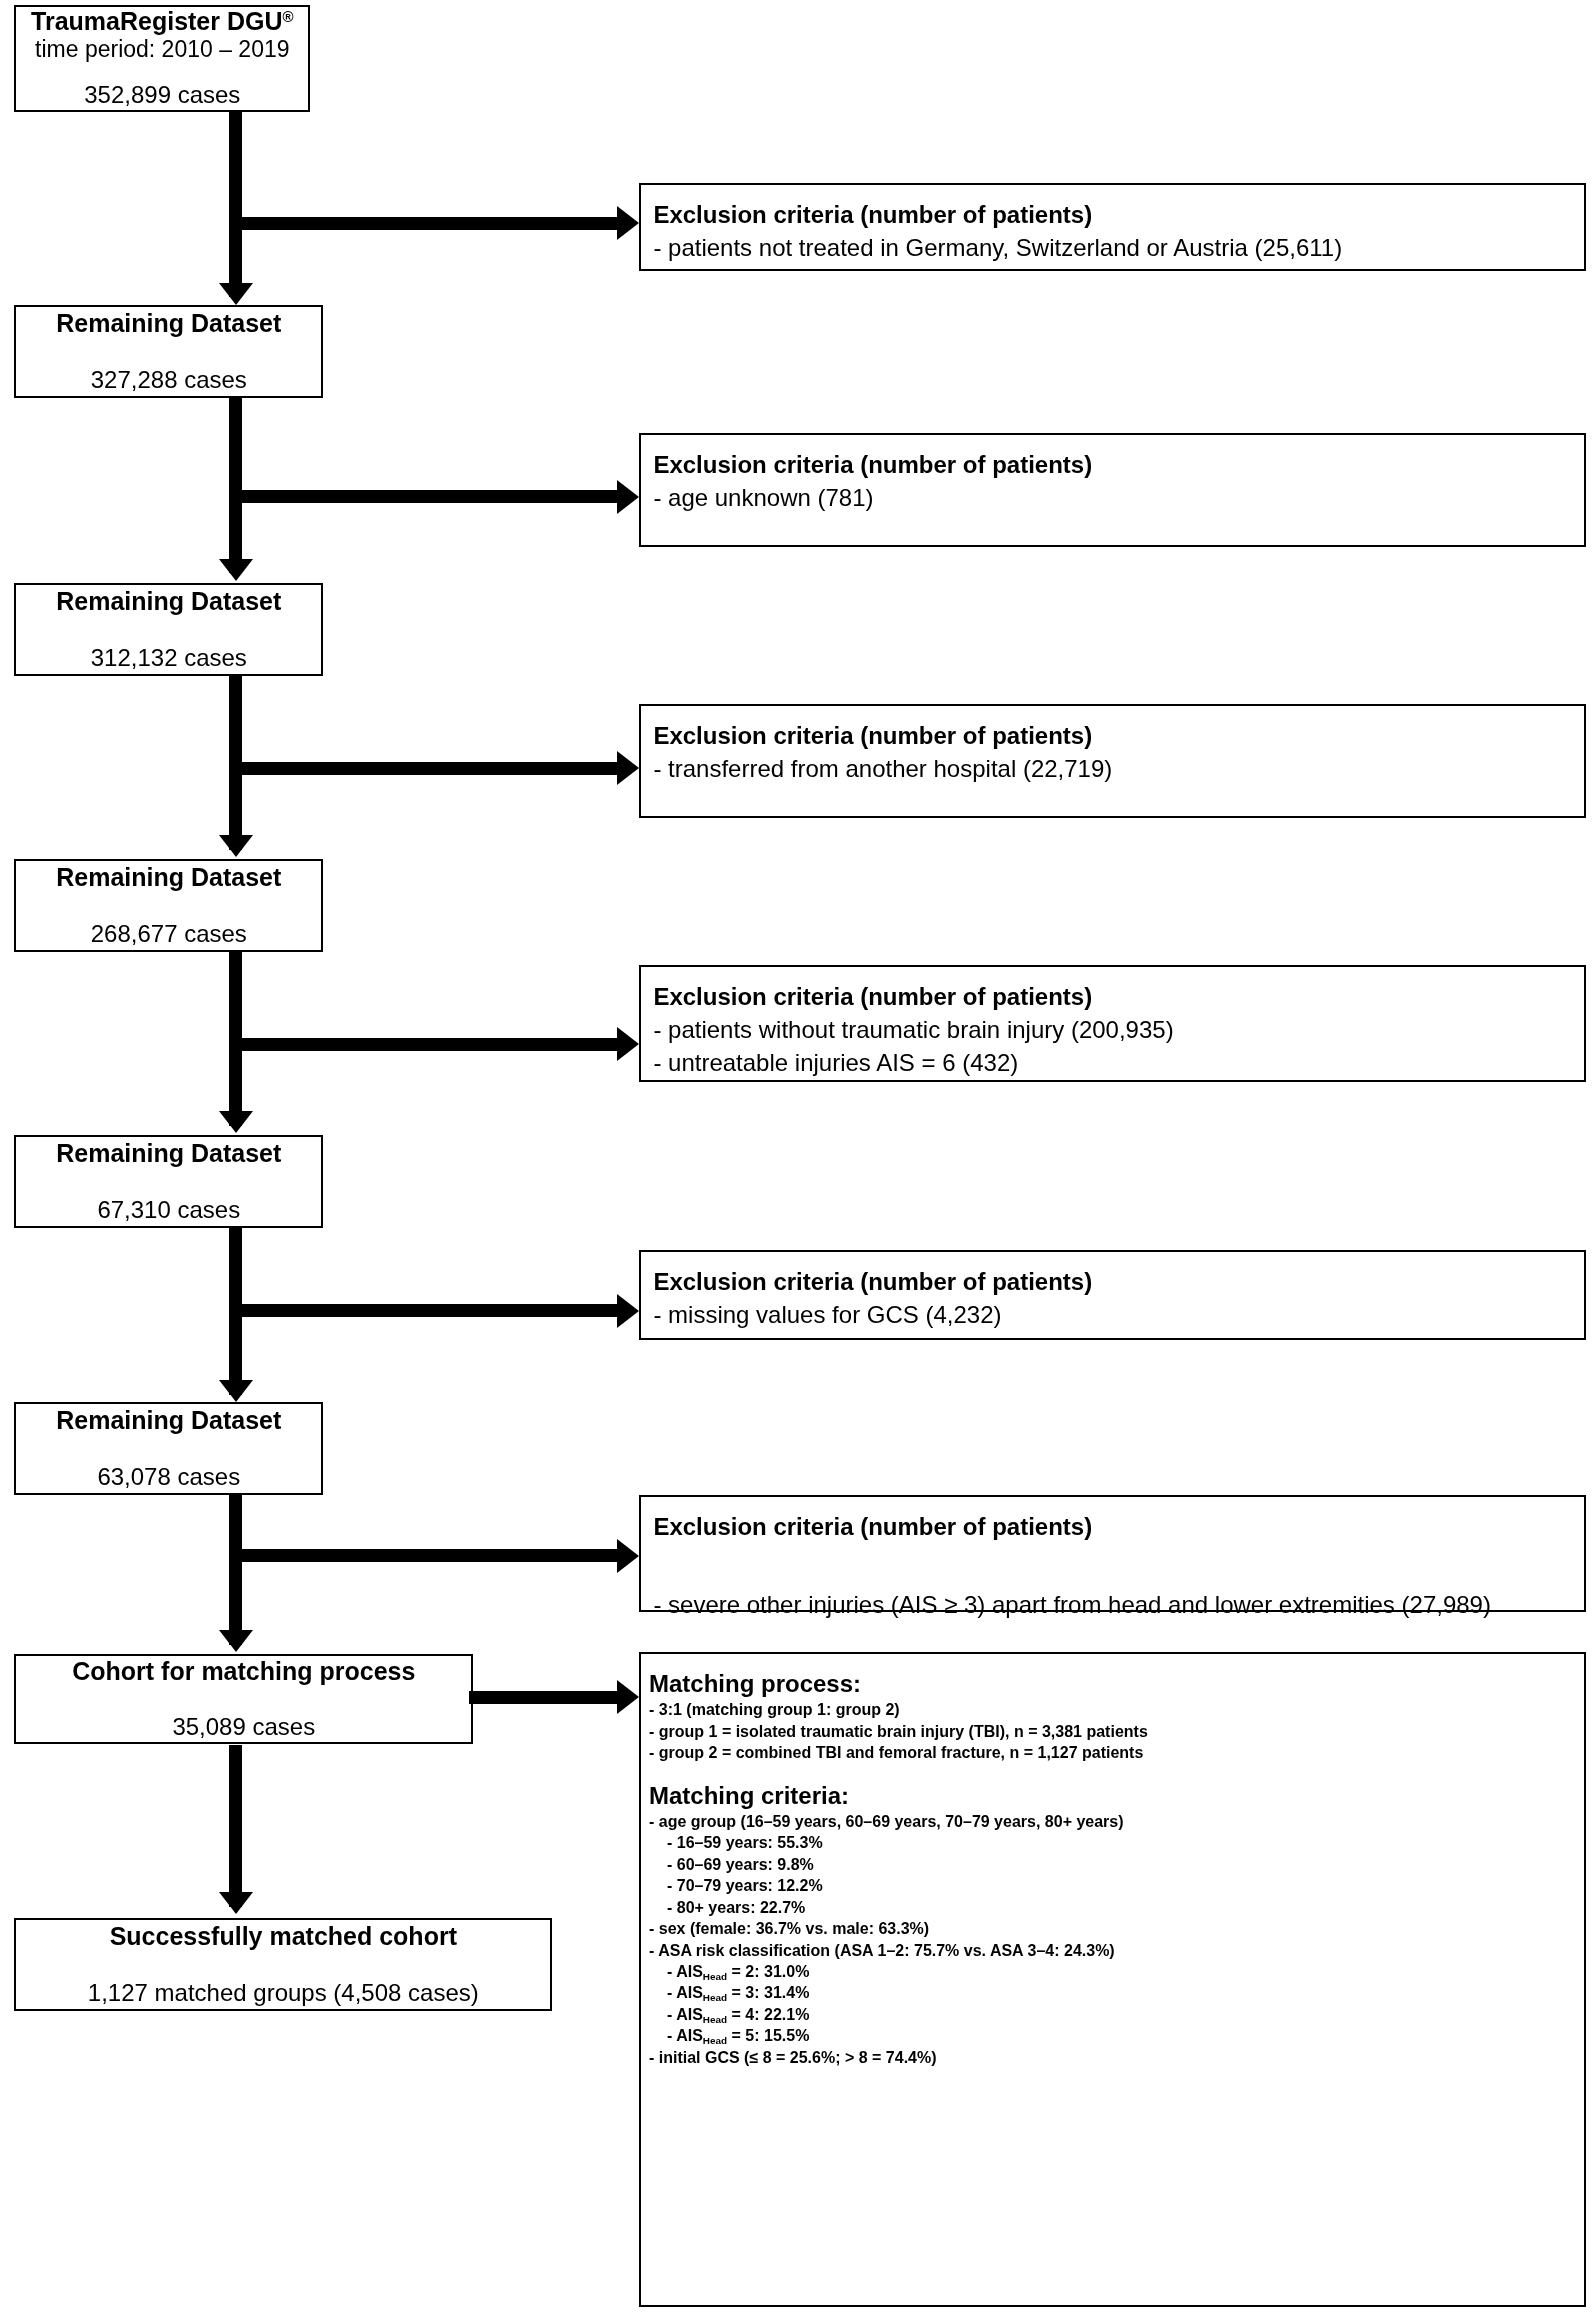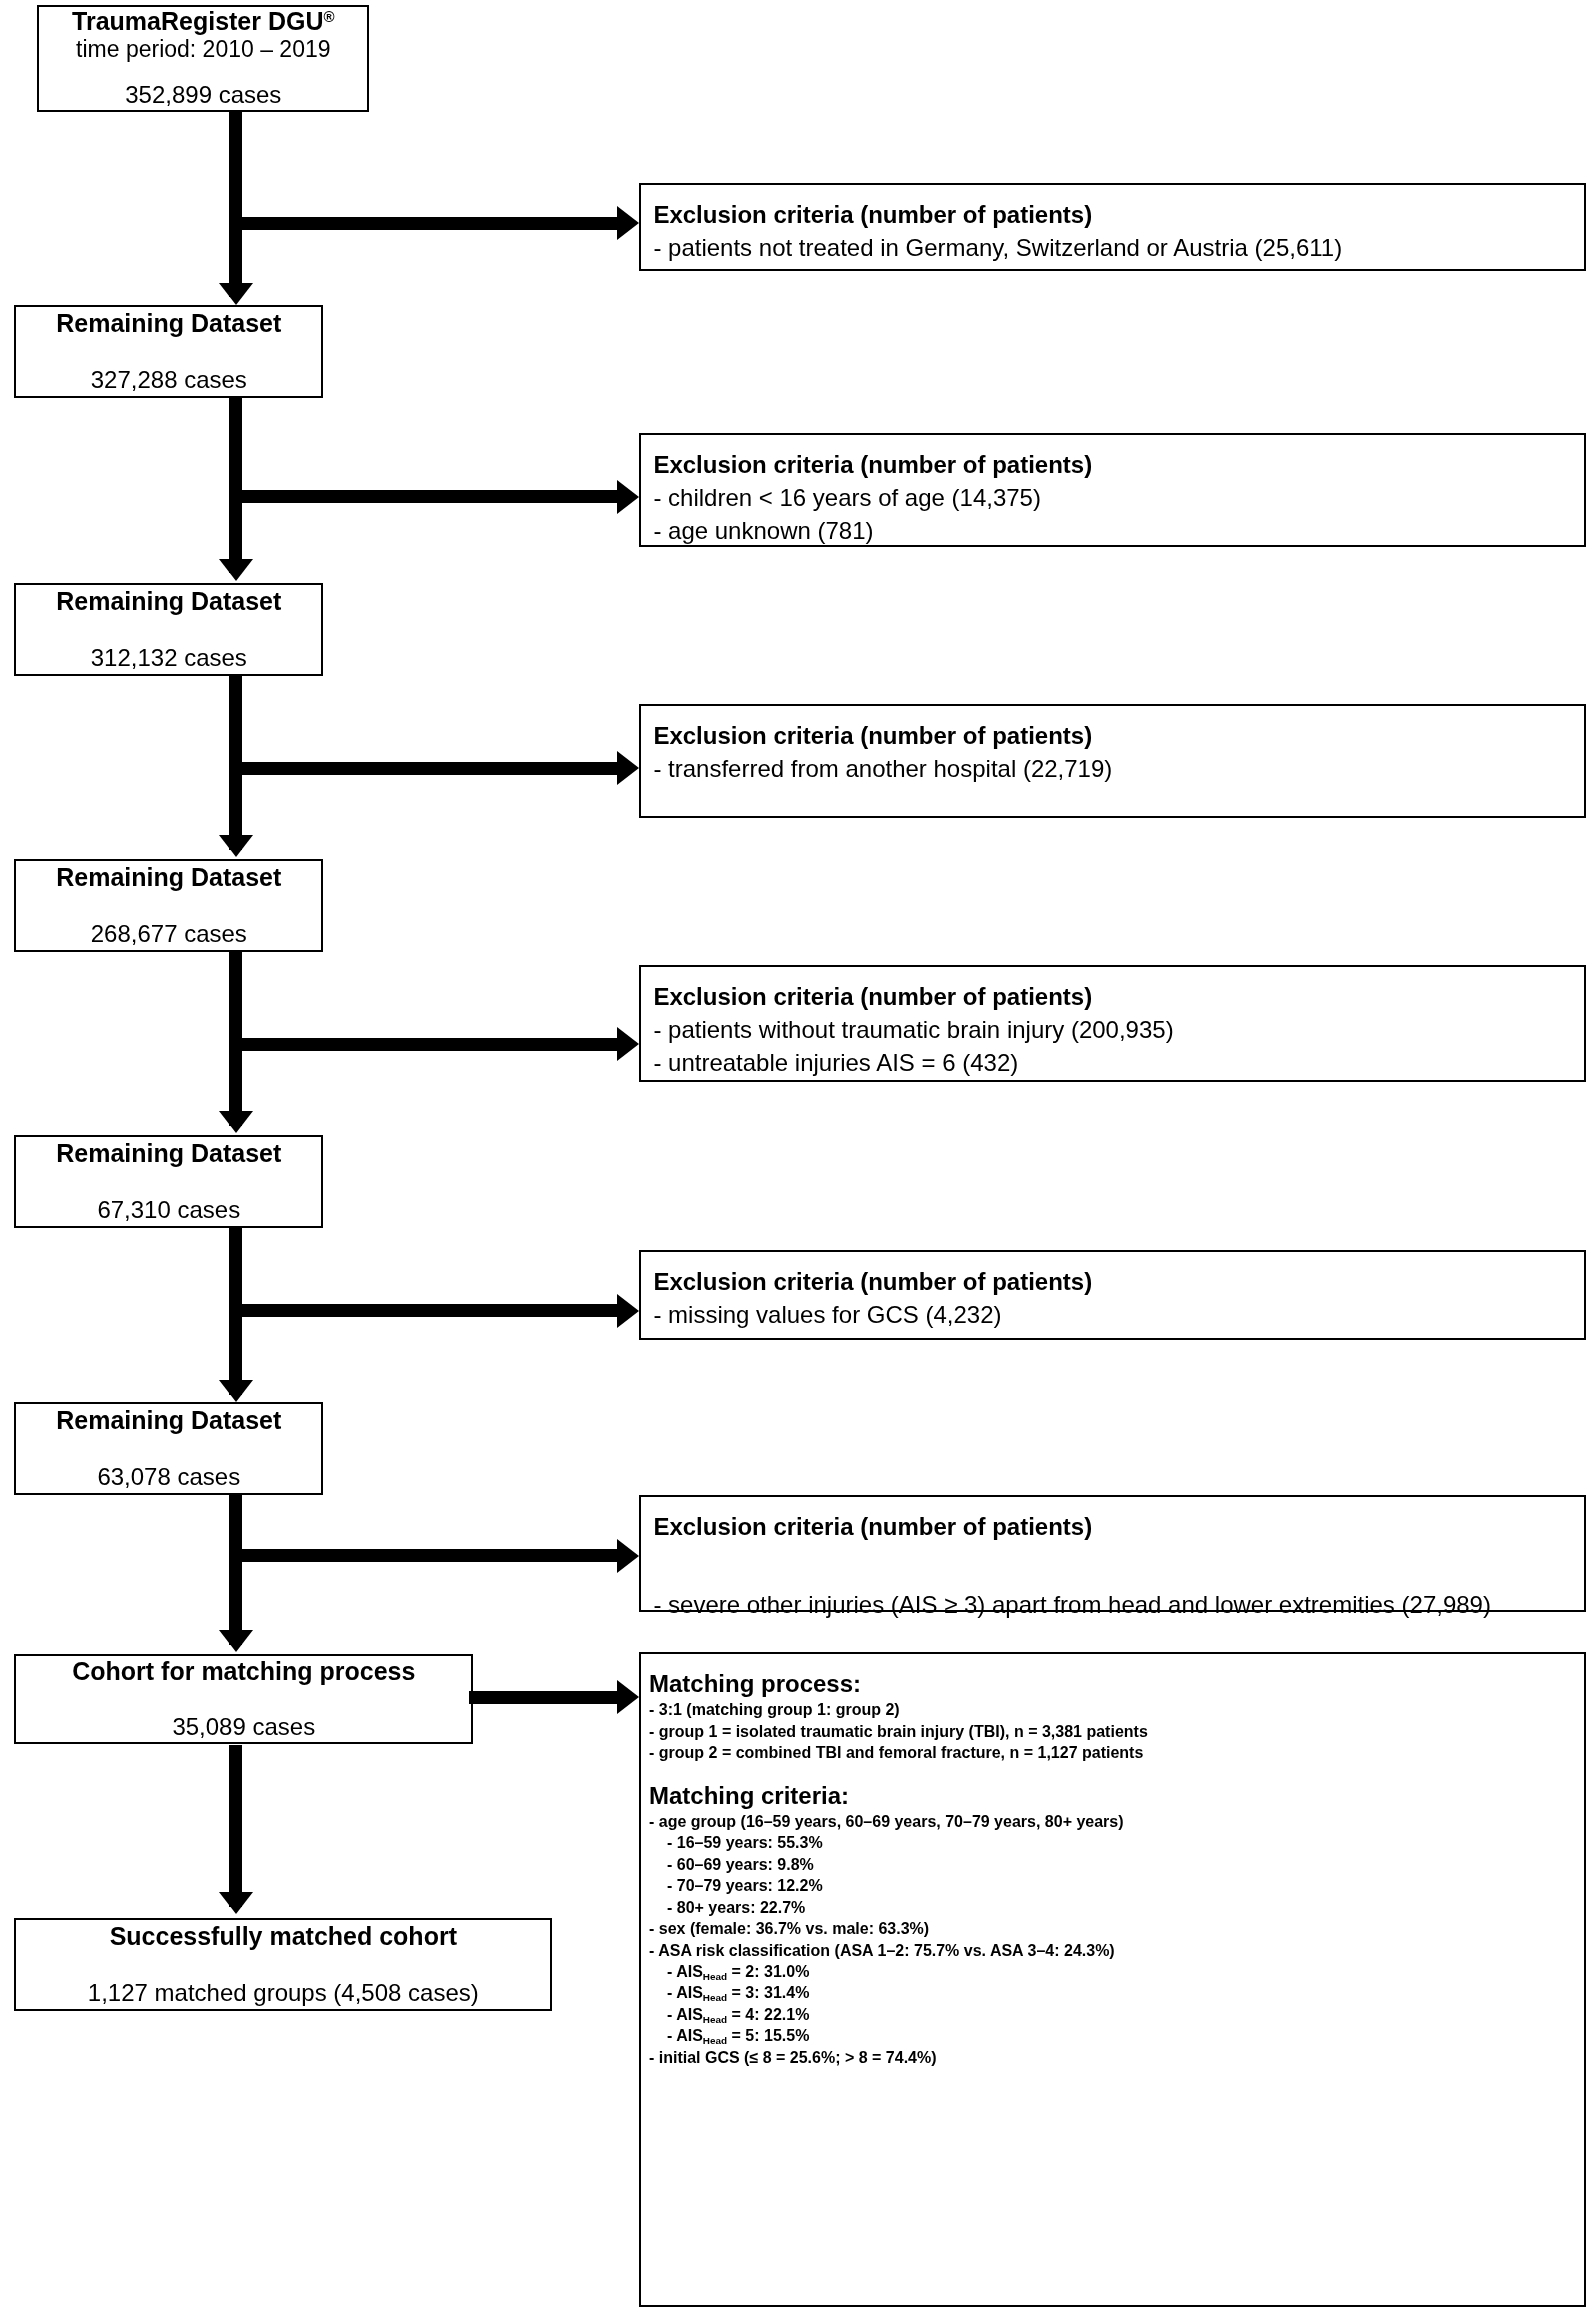--- a/index.html
+++ b/index.html
@@ -122,21 +122,21 @@
     border-top: 17px solid transparent;
     border-bottom: 17px solid transparent;
     border-left: 22px solid #000000;
   }
 </style>
 </head>
 <body>
 
 <div id="canvas">
 
-  <div class="box box-left" style="left:14.3px; top:4.8px; width:332px; height:107px;margin-left:23px;">
+  <div class="box box-left" style="left:14.3px; top:4.8px; width:296px; height:107px;">
     <div class="title"><span>TraumaRegister DGU</span><sup>®</sup></div>
     <div class="subtitle">time period: 2010 – 2019</div>
     <div class="gap-lg"></div>
     <div class="value">352,899 cases</div>
   </div>
 
   <div class="vline" style="left:229px; top:112px; width:13.3px; height:185px;"></div>
   <div class="arrow-down" style="left:219px; top:283px;"></div>
   <div class="hline" style="left:236px; top:217px; width:381px; height:13.3px;"></div>
   <div class="arrow-right" style="left:617px; top:206px;"></div>
@@ -152,21 +152,20 @@
     <div class="value">327,288 cases</div>
   </div>
 
   <div class="vline" style="left:229px; top:397px; width:13.3px; height:176px;"></div>
   <div class="arrow-down" style="left:219px; top:559px;"></div>
   <div class="hline" style="left:236px; top:490px; width:381px; height:13.3px;"></div>
   <div class="arrow-right" style="left:617px; top:480px;"></div>
 
   <div class="box box-right" style="left:639px; top:433px; width:947px; height:114px;">
     <div class="excl-head">Exclusion criteria (number of patients)</div>
-    <div class="excl-item">- children &lt; 16 years of age (14,375)</div>
     <div class="excl-item">- age unknown (781)</div>
   </div>
 
   <div class="box box-left" style="left:14.3px; top:583px; width:309px; height:93px;">
     <div class="title">Remaining Dataset</div>
     <div class="gap-lg"></div>
     <div class="value">312,132 cases</div>
   </div>
 
   <div class="vline" style="left:229px; top:676px; width:13.3px; height:174px;"></div>

